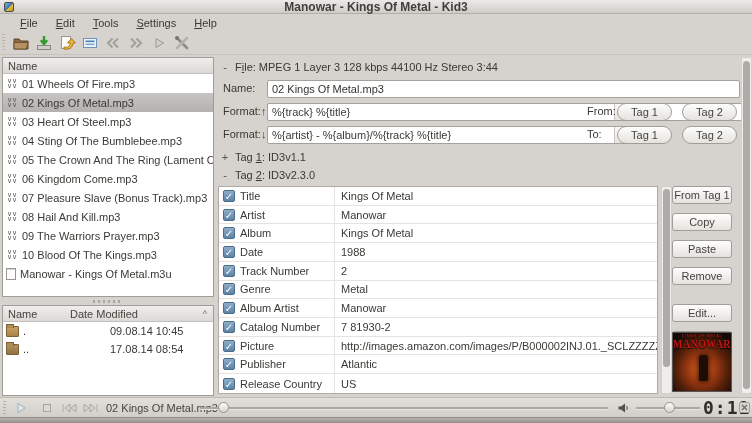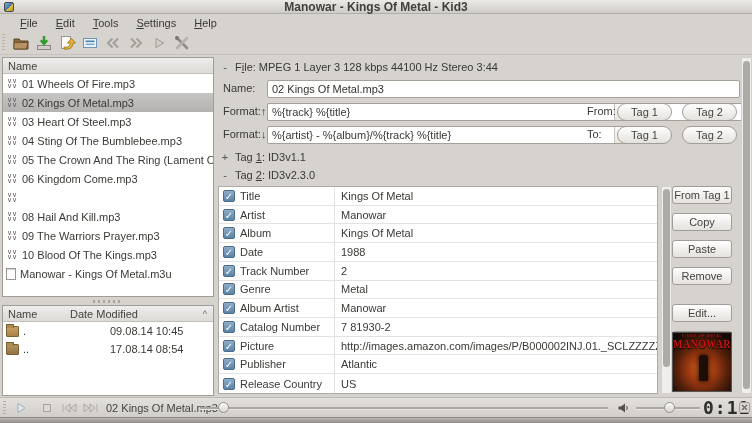--- a/index.html
+++ b/index.html
@@ -273,20 +273,21 @@
 
         <span class="flabel">06 Kingdom Come.mp3</span>
       </div>
 
       <div class="fitem">
         <span class="ficon tag-icon">
           <i>∨∨</i>
           <i>∨∨</i>
         </span>
 
+        <span class="flabel">07 Pleasure Slave (Bonus Track).mp3</span>
       </div>
 
       <div class="fitem">
         <span class="ficon tag-icon">
           <i>∨∨</i>
           <i>∨∨</i>
         </span>
 
         <span class="flabel">08 Hail And Kill.mp3</span>
       </div>

